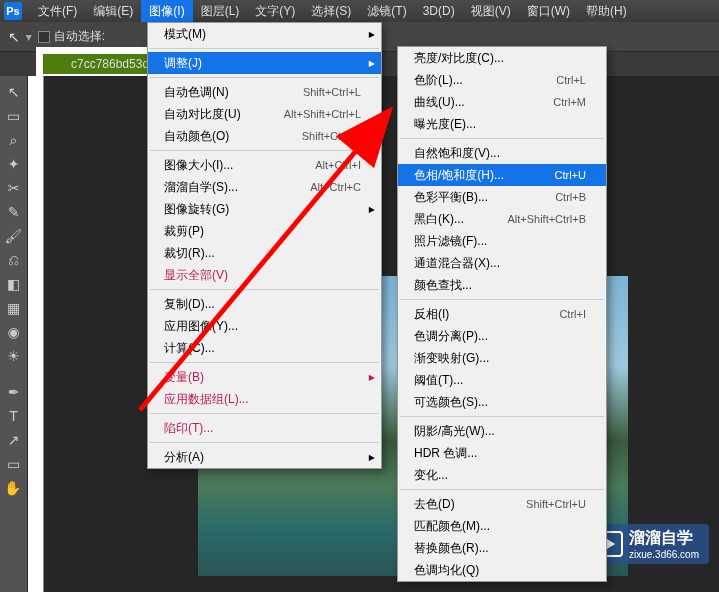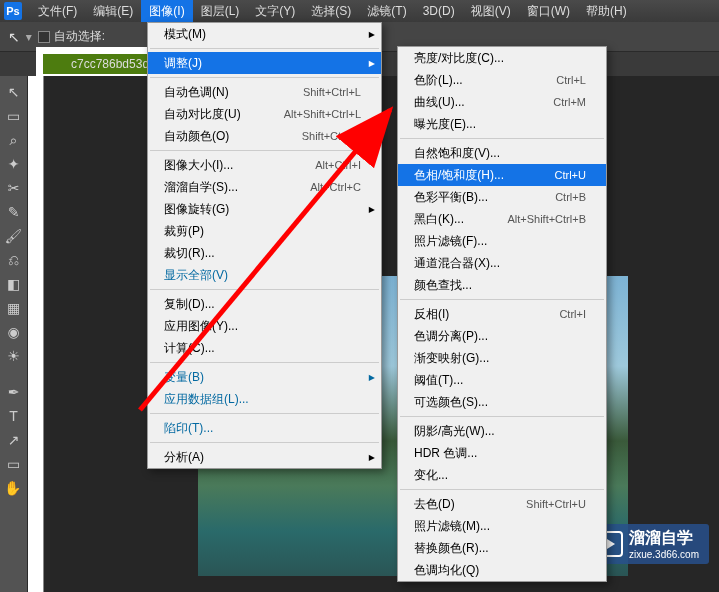--- a/index.html
+++ b/index.html
@@ -150,21 +150,21 @@
       content: "▶";
       font-size: 8px;
       position: absolute;
       right: 6px;
     }
     .menu-row.highlighted {
       background: #1473e6;
       color: #fff;
     }
     .menu-row.disabled {
-      color: #0369a1;
+      color: #be185d;
     }
     .menu-shortcut {
       color: #555;
       font-size: 11px;
     }
     .menu-row.highlighted .menu-shortcut {
       color: #fff;
     }
     .menu-separator {
       height: 1px;
@@ -432,21 +432,21 @@
     </div>
     <div class="menu-row" style="position: relative;">
       <span>变化...</span>
     </div>
     <div class="menu-separator"></div>
     <div class="menu-row" style="position: relative;">
       <span>去色(D)</span>
       <span class="menu-shortcut">Shift+Ctrl+U</span>
     </div>
     <div class="menu-row" style="position: relative;">
-      <span>照片滤镜(M)...</span>
+      <span>匹配颜色(M)...</span>
     </div>
     <div class="menu-row" style="position: relative;">
       <span>替换颜色(R)...</span>
     </div>
     <div class="menu-row" style="position: relative;">
       <span>色调均化(Q)</span>
     </div>
   </div>
 
 <svg class="arrow" width="280" height="340">

